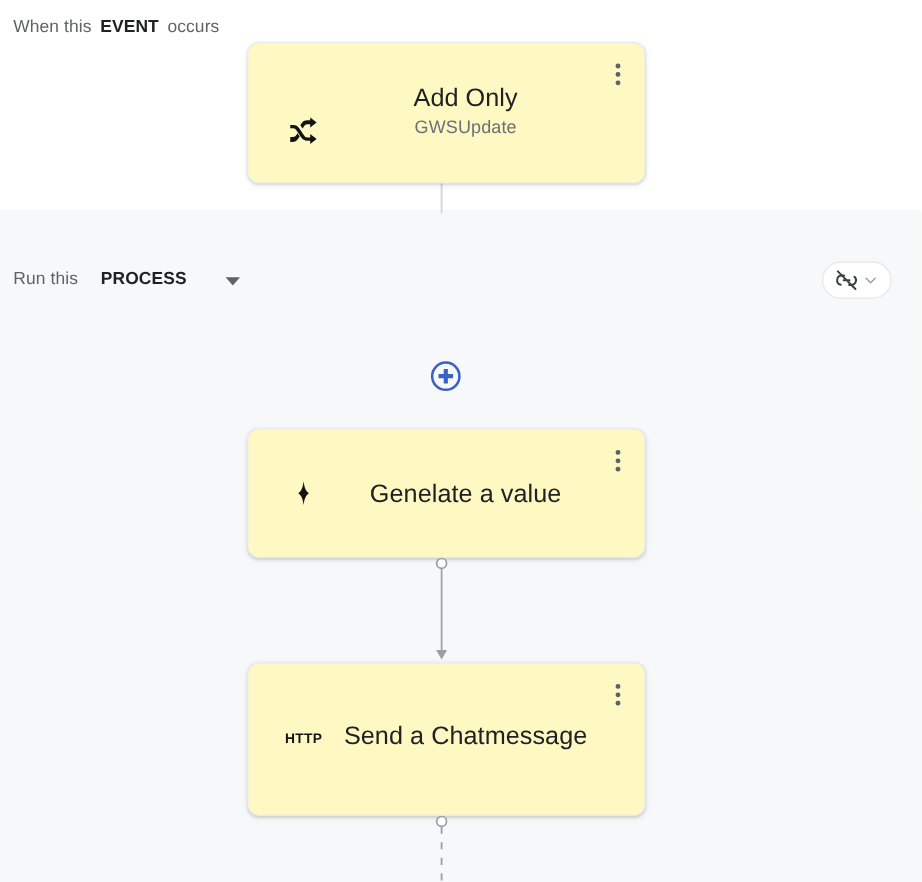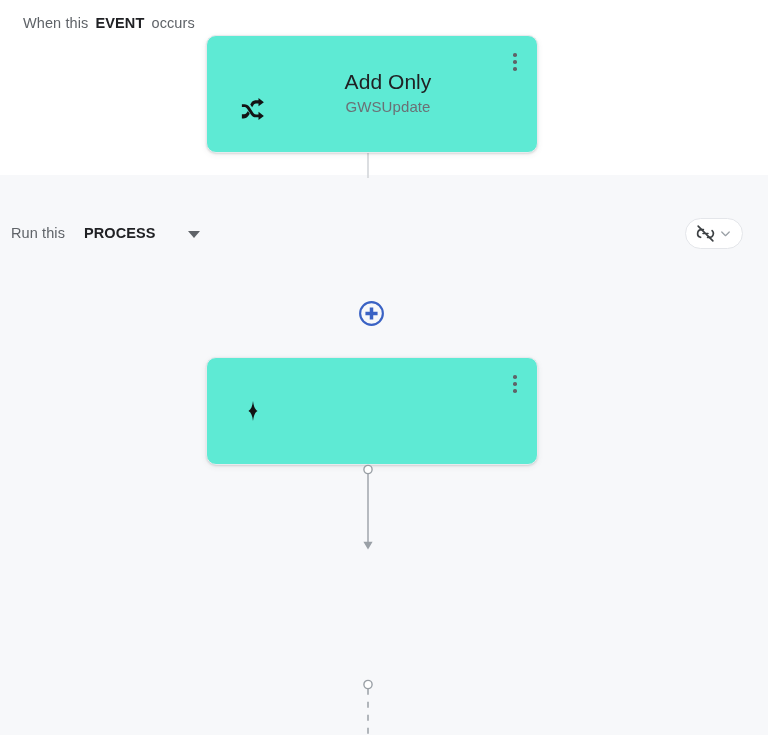--- a/index.html
+++ b/index.html
@@ -43,21 +43,21 @@
 
   
   .section-label {
     position: absolute;
     font-size: 14.5px;
     line-height: 18px;
     color: #5f6368;
     white-space: nowrap;
     letter-spacing: 0.1px;
   }
-  .section-label.evt { left: 23px; top: 14px; }
+  .section-label.evt { left: 11px; top: 14px; }
   .section-label.prc { left: 11px; top: 224px; display: flex; align-items: center; gap: 16px; }
 
   .lbl-strong {
     font-weight: 700;
     color: #202124;
     margin: 0 3px;
   }
   .lbl-plain { color: #5f6368; }
 
   .caret-down {
@@ -98,21 +98,21 @@
     height: 27px;
     cursor: pointer;
   }
   .add-node svg { display: block; }
 
   
   .card {
     position: absolute;
     left: 206px;
     width: 332px;
-    background: #5eead4;
+    background: #fef9c3;
     border: 1px solid #e8eaed;
     border-radius: 10px;
     box-shadow: 0 1px 2px rgba(60,64,67,0.16), 0 2px 6px rgba(60,64,67,0.07);
     padding-left: 32px;
   }
   .card-1 { top: 35px;  height: 118px; }
   .card-2 { top: 357px; height: 108px; }
   .card-3 { top: 552px; height: 128px; }
 
   .card-icon {
@@ -270,35 +270,51 @@
         <i></i>
     </div>
   </div>
 
   <div class="card card-2">
     <div class="card-icon">
       <svg width="26" height="26" viewBox="0 0 24 24" fill="#131314">
         <path d="M12 1.4c.55 4.9 1.85 8.0 4.2 9.2-2.35 1.2-3.65 4.3-4.2 9.2-.55-4.9-1.85-8.0-4.2-9.2 2.35-1.2 3.65-4.3 4.2-9.2z" transform="translate(0,1.4)"></path>
       </svg>
     </div>
+    <div class="card-body">
+      <div class="card-title">Genelate a value</div>
+    </div>
     <div class="kebab">
       <i></i>
         <i></i>
         <i></i>
     </div>
   </div>
 
   <div class="conn conn-mid">
     <svg width="28" height="88" viewBox="0 0 28 88">
       <circle cx="14" cy="5.5" r="4.1" fill="#ffffff" stroke="#9aa0a6" stroke-width="1.4"></circle>
       <line x1="14" y1="9.8" x2="14" y2="78" stroke="#9aa0a6" stroke-width="1.4"></line>
       <path d="M14 85.5l-4.6-7.8h9.2z" fill="#9aa0a6"></path>
     </svg>
   </div>
 
+  <div class="card card-3">
+    <div class="card-icon">
+      <span class="icon-http-text">HTTP</span>
+    </div>
+    <div class="card-body">
+      <div class="card-title">Send a Chatmessage</div>
+    </div>
+    <div class="kebab">
+      <i></i>
+        <i></i>
+        <i></i>
+    </div>
+  </div>
 
   <div class="conn conn-bottom">
     <svg width="28" height="56" viewBox="0 0 28 56">
       <circle cx="14" cy="5.5" r="4.1" fill="#ffffff" stroke="#9aa0a6" stroke-width="1.4"></circle>
       <line x1="14" y1="9.8" x2="14" y2="56" stroke="#9aa0a6" stroke-width="1.5" stroke-dasharray="6 7"></line>
     </svg>
   </div>
 
 </div>
 

